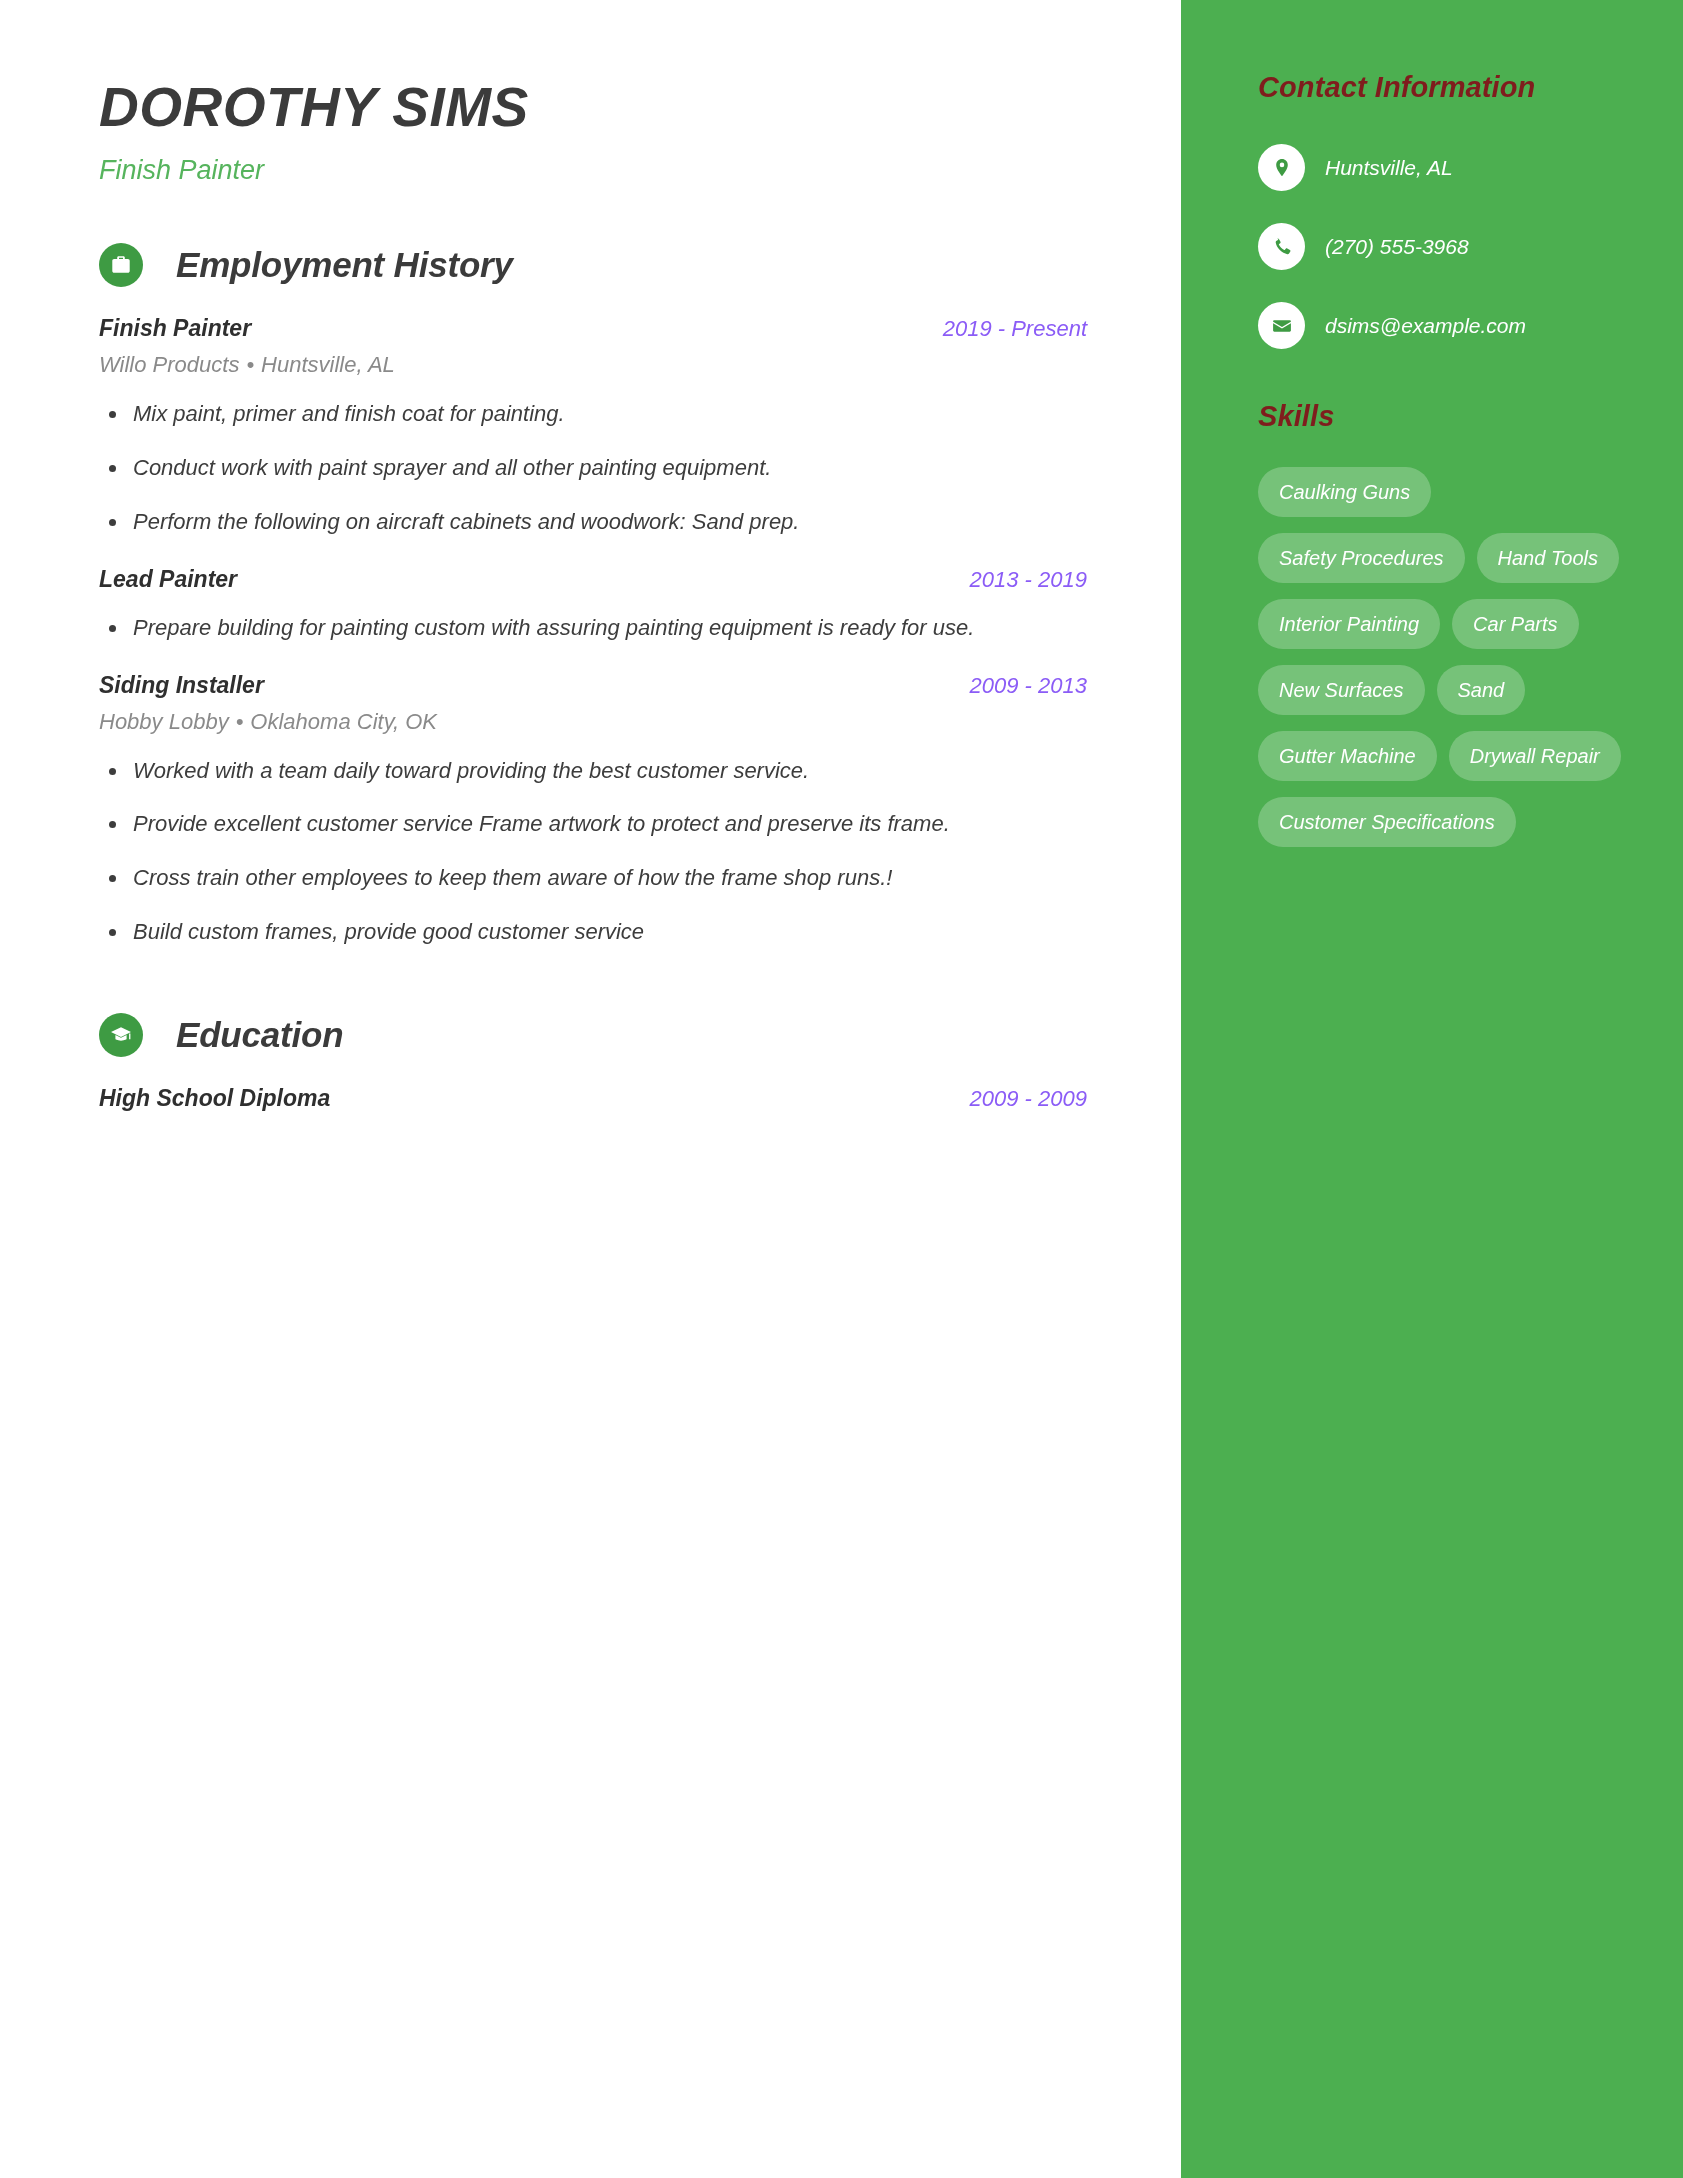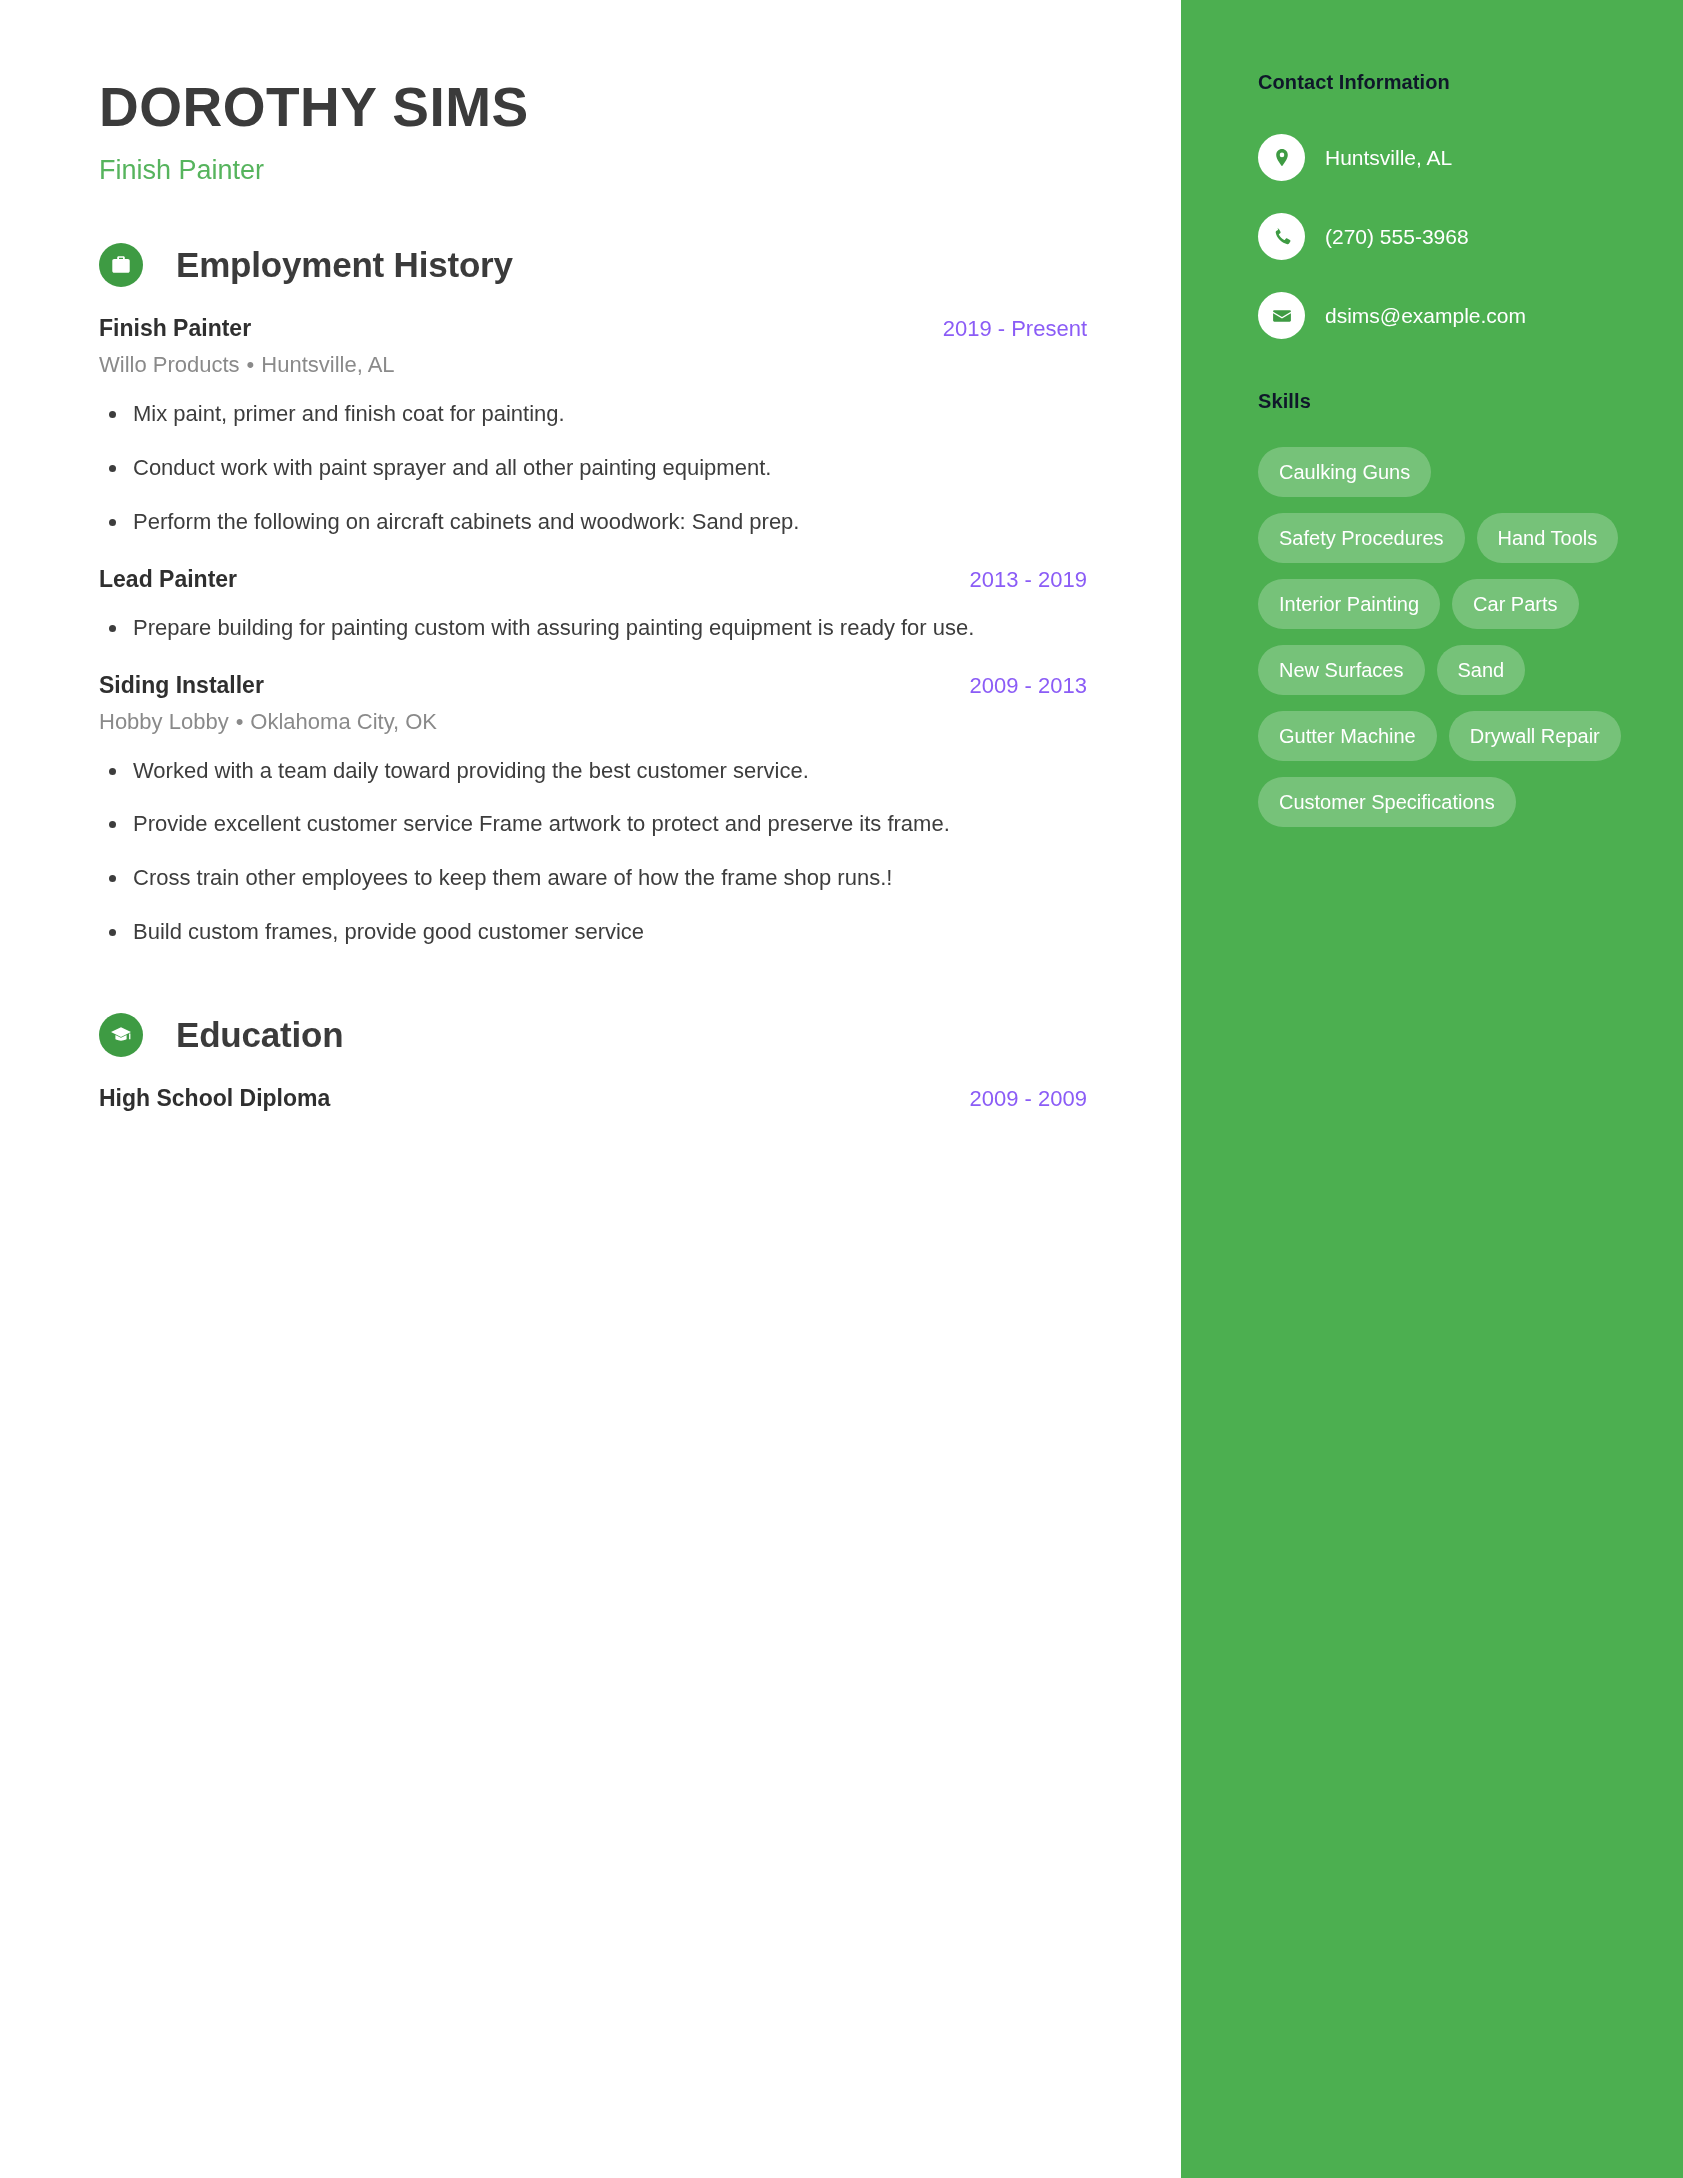--- a/index.html
+++ b/index.html
@@ -11,20 +11,21 @@
     font-family: "Liberation Sans", sans-serif;
   }
 
   .resume {
     position: relative;
     width: 1683px;
     height: 2178px;
     display: flex;
     background: #ffffff;
     overflow: hidden;
+    font-style: italic;
   }
 
   
   .main-col {
     width: 1181px;
     flex: 0 0 1181px;
     padding: 77px 94px 0 99px;
     background: #ffffff;
   }
 
@@ -129,23 +130,23 @@
   
   .side-col {
     width: 502px;
     flex: 0 0 502px;
     background: #4caf50;
     padding: 71px 59px 0 77px;
     color: #ffffff;
   }
 
   .side-title {
-    font-size: 20px;
+    font-size: 29px;
     font-weight: 700;
-    color: #0f172a;
+    color: #7f1d1d;
     margin-bottom: 40px;
     letter-spacing: 0.1px;
   }
   .side-title.skills-title { margin-bottom: 34px; margin-top: 51px; }
 
   .contact-list { list-style: none; }
   .contact-item {
     display: flex;
     align-items: center;
     gap: 20px;

